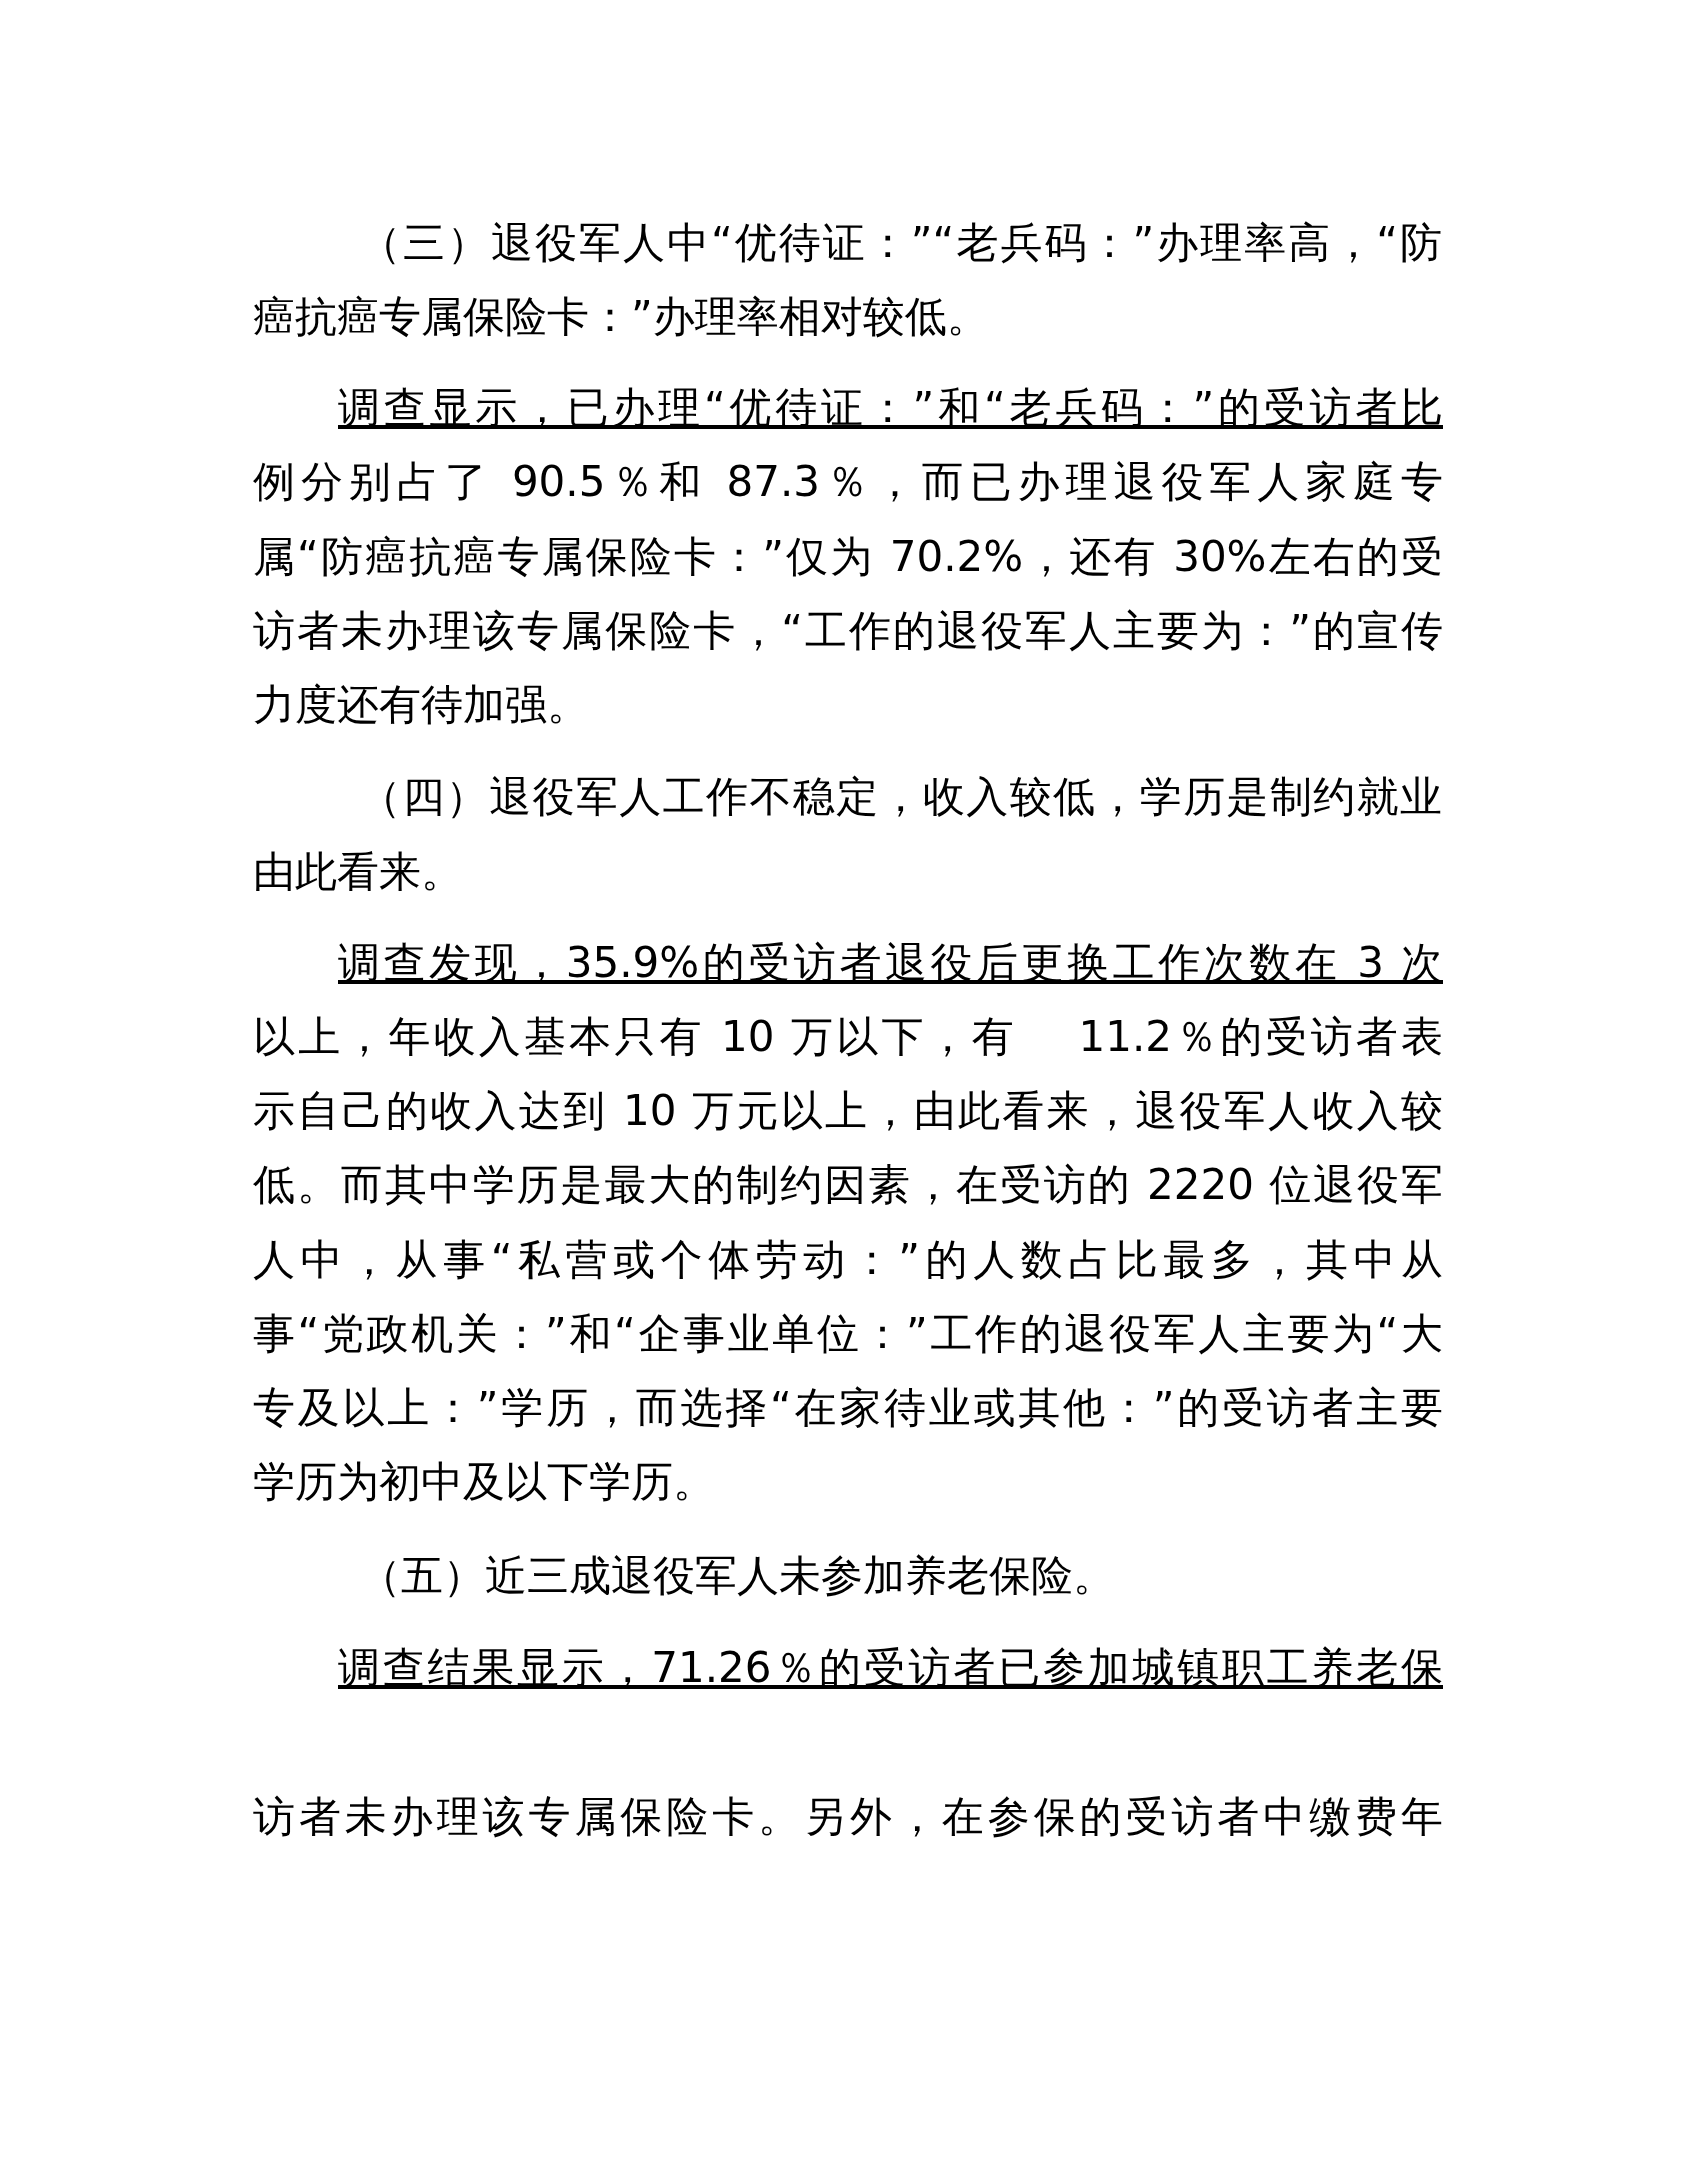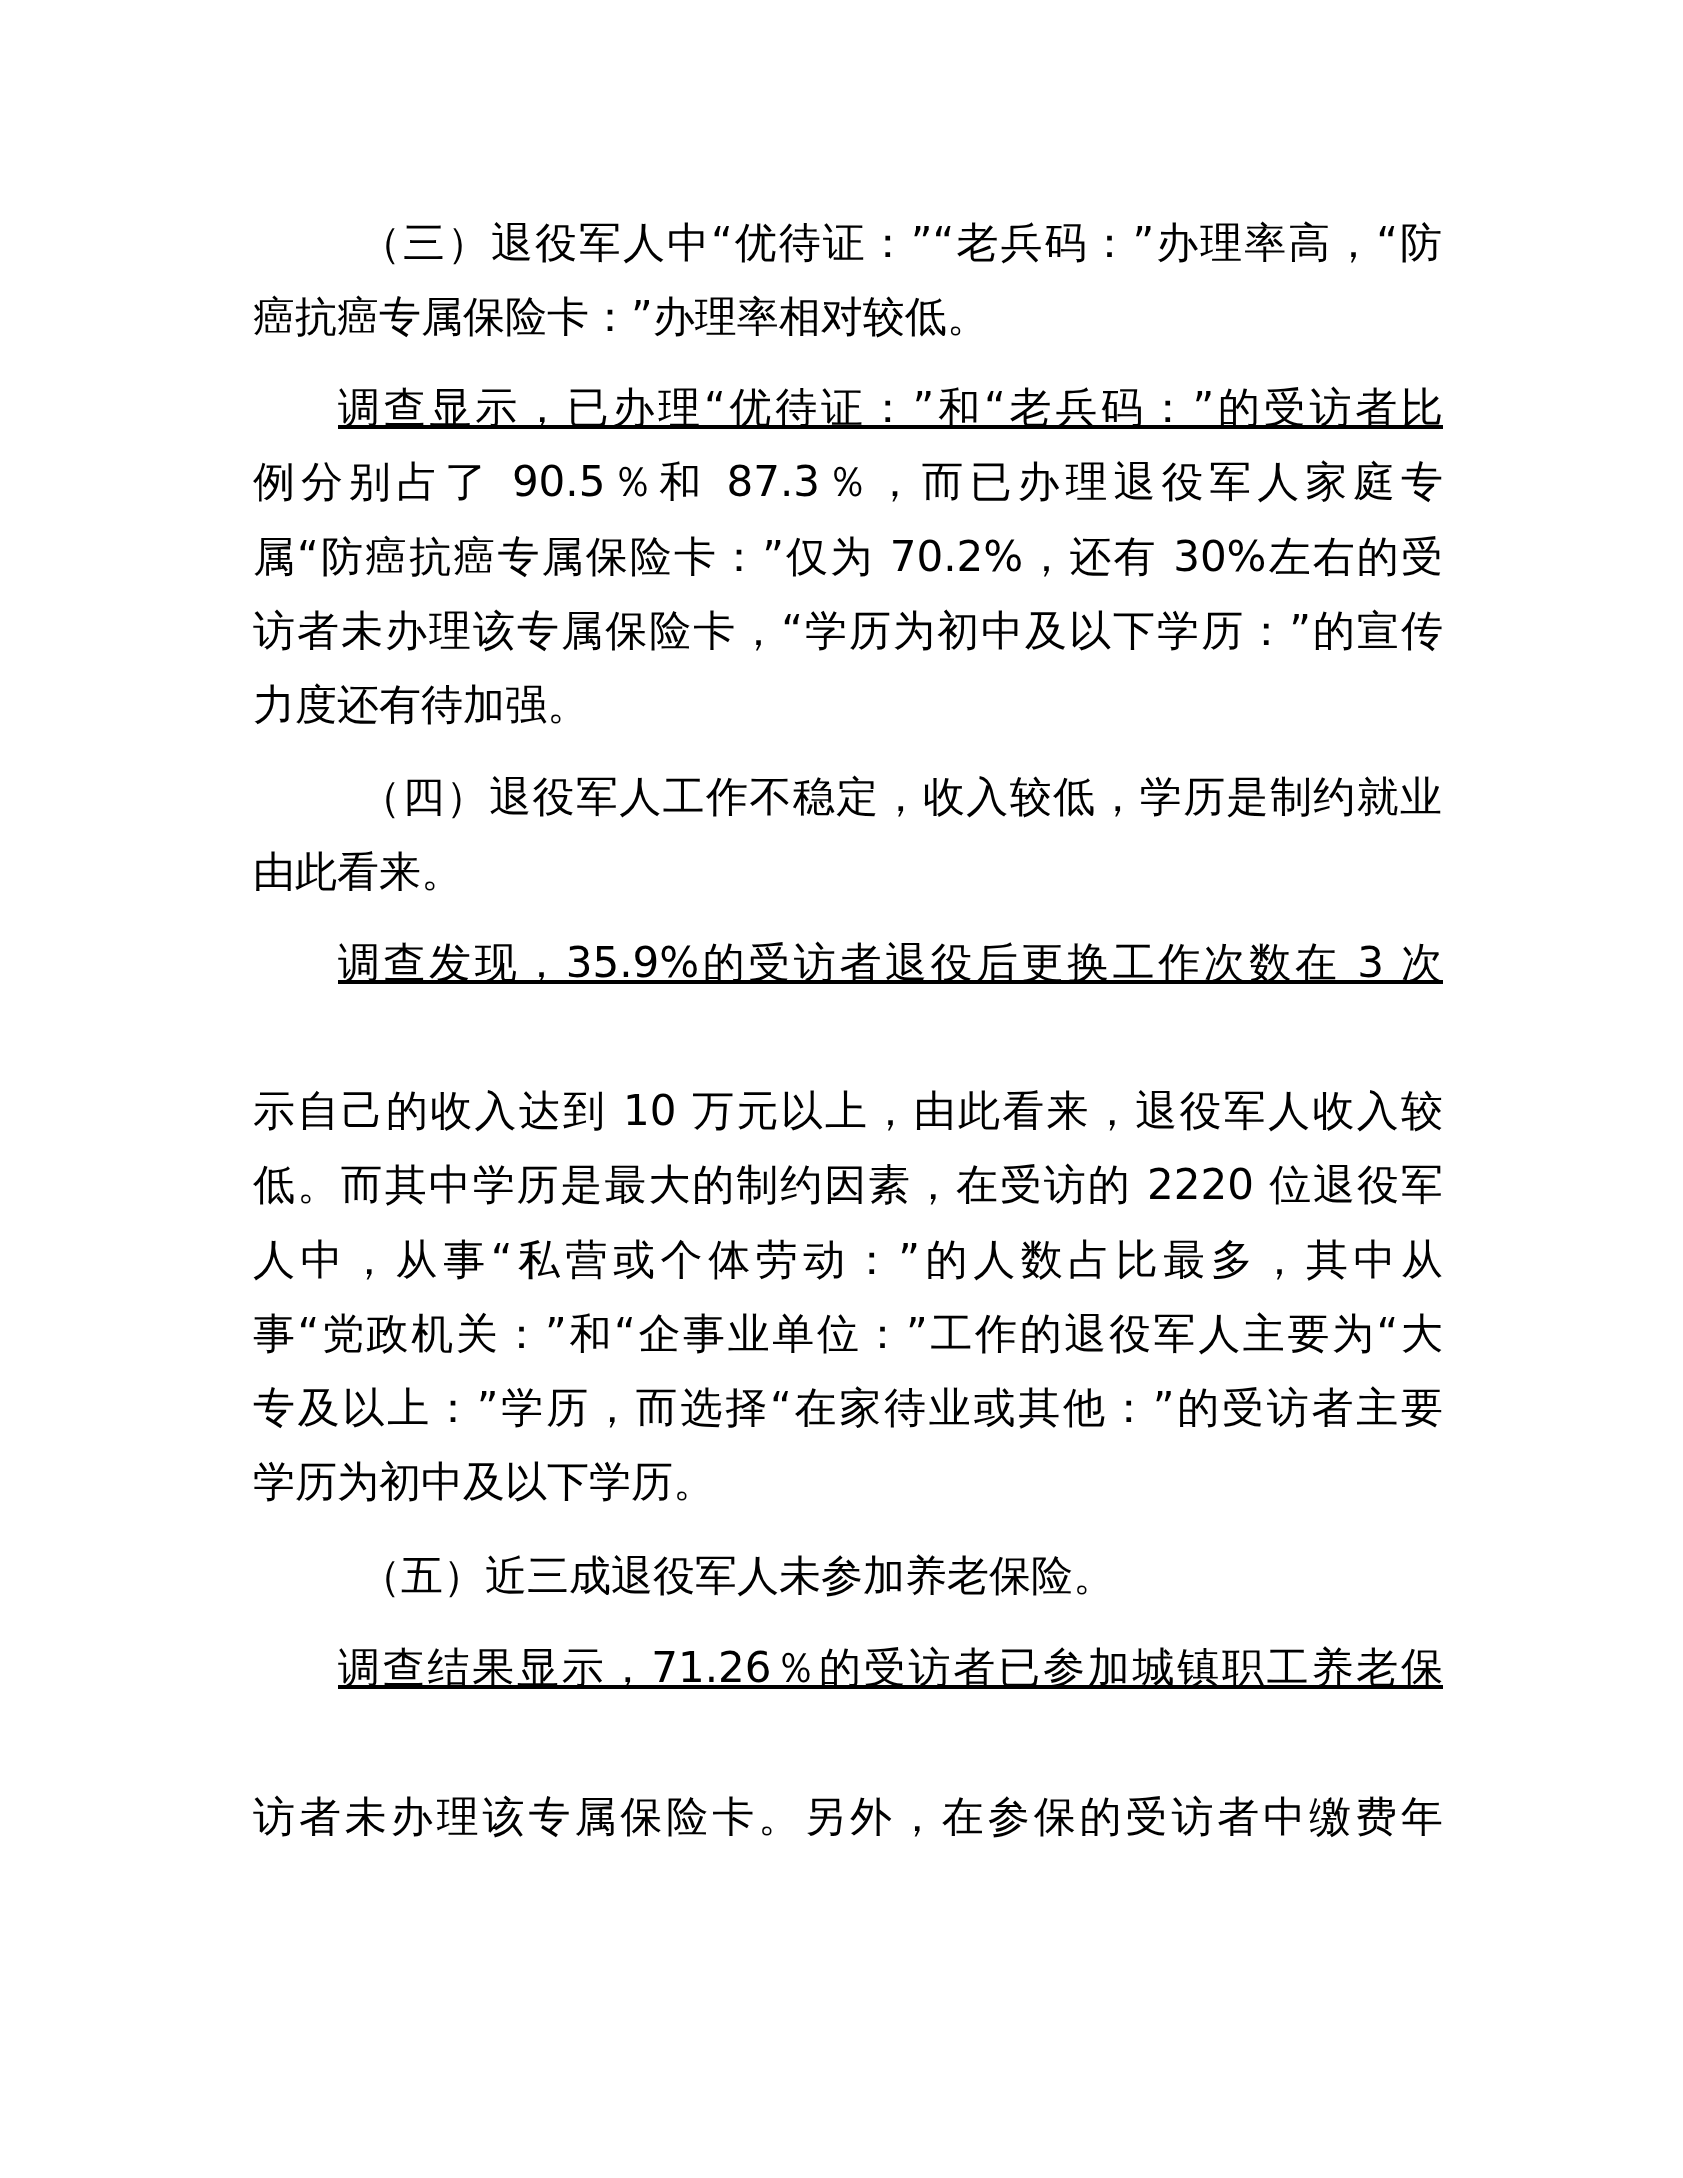--- a/index.html
+++ b/index.html
@@ -17,27 +17,28 @@
 <body>
 
 <div class="page">
 
   <div class="line heading" style="top:213px">（三）退役军人中“优待证：”“老兵码：”办理率高，“防</div>
   <div class="line last" style="top:287px">癌抗癌专属保险卡：”办理率相对较低。</div>
 
   <div class="line indent" style="top:378px">调查显示，已办理“优待证：”和“老兵码：”的受访者比</div>
   <div class="line" style="top:452px">例分别占了 90.5％和 87.3％，而已办理退役军人家庭专</div>
   <div class="line" style="top:527px">属“防癌抗癌专属保险卡：”仅为 70.2%，还有 30%左右的受</div>
-  <div class="line" style="top:601px">访者未办理该专属保险卡，“学历为初中及以下学历：”的宣传</div>
+  <div class="line" style="top:601px">访者未办理该专属保险卡，“工作的退役军人主要为：”的宣传</div>
   <div class="line last" style="top:675px">力度还有待加强。</div>
 
   <div class="line heading" style="top:767px">（四）退役军人工作不稳定，收入较低，学历是制约就业</div>
   <div class="line last" style="top:842px">由此看来。</div>
 
   <div class="line indent" style="top:933px">调查发现，35.9%的受访者退役后更换工作次数在 3 次</div>
+  <div class="line" style="top:1007px">以上，年收入基本只有 10 万以下，有　 11.2％的受访者表</div>
   <div class="line" style="top:1081px">示自己的收入达到 10 万元以上，由此看来，退役军人收入较</div>
   <div class="line" style="top:1155px">低。而其中学历是最大的制约因素，在受访的 2220 位退役军</div>
   <div class="line" style="top:1304px">事“党政机关：”和“企事业单位：”工作的退役军人主要为“大</div>
   <div class="line" style="top:1230px">人中，从事“私营或个体劳动：”的人数占比最多，其中从</div>
   <div class="line" style="top:1378px">专及以上：”学历，而选择“在家待业或其他：”的受访者主要</div>
   <div class="line last" style="top:1452px">学历为初中及以下学历。</div>
 
   <div class="line heading last" style="top:1546px">（五）近三成退役军人未参加养老保险。</div>
 
   <div class="line indent" style="top:1638px">调查结果显示，71.26％的受访者已参加城镇职工养老保</div>

